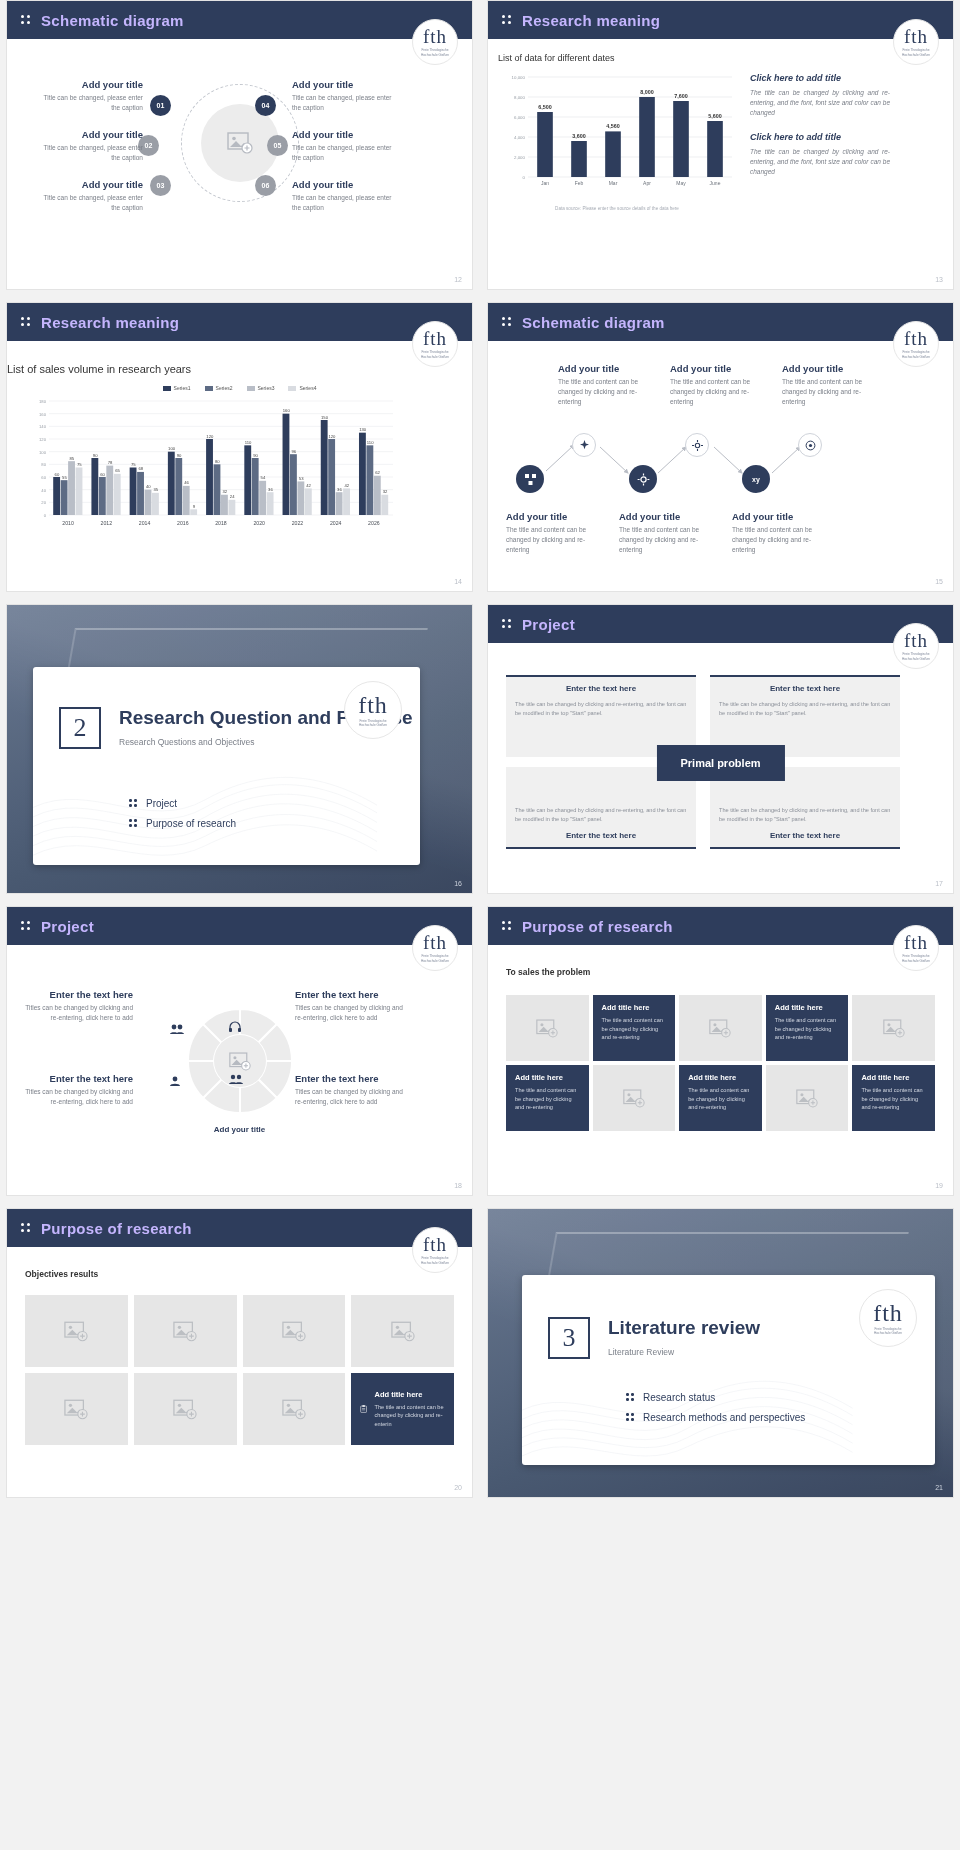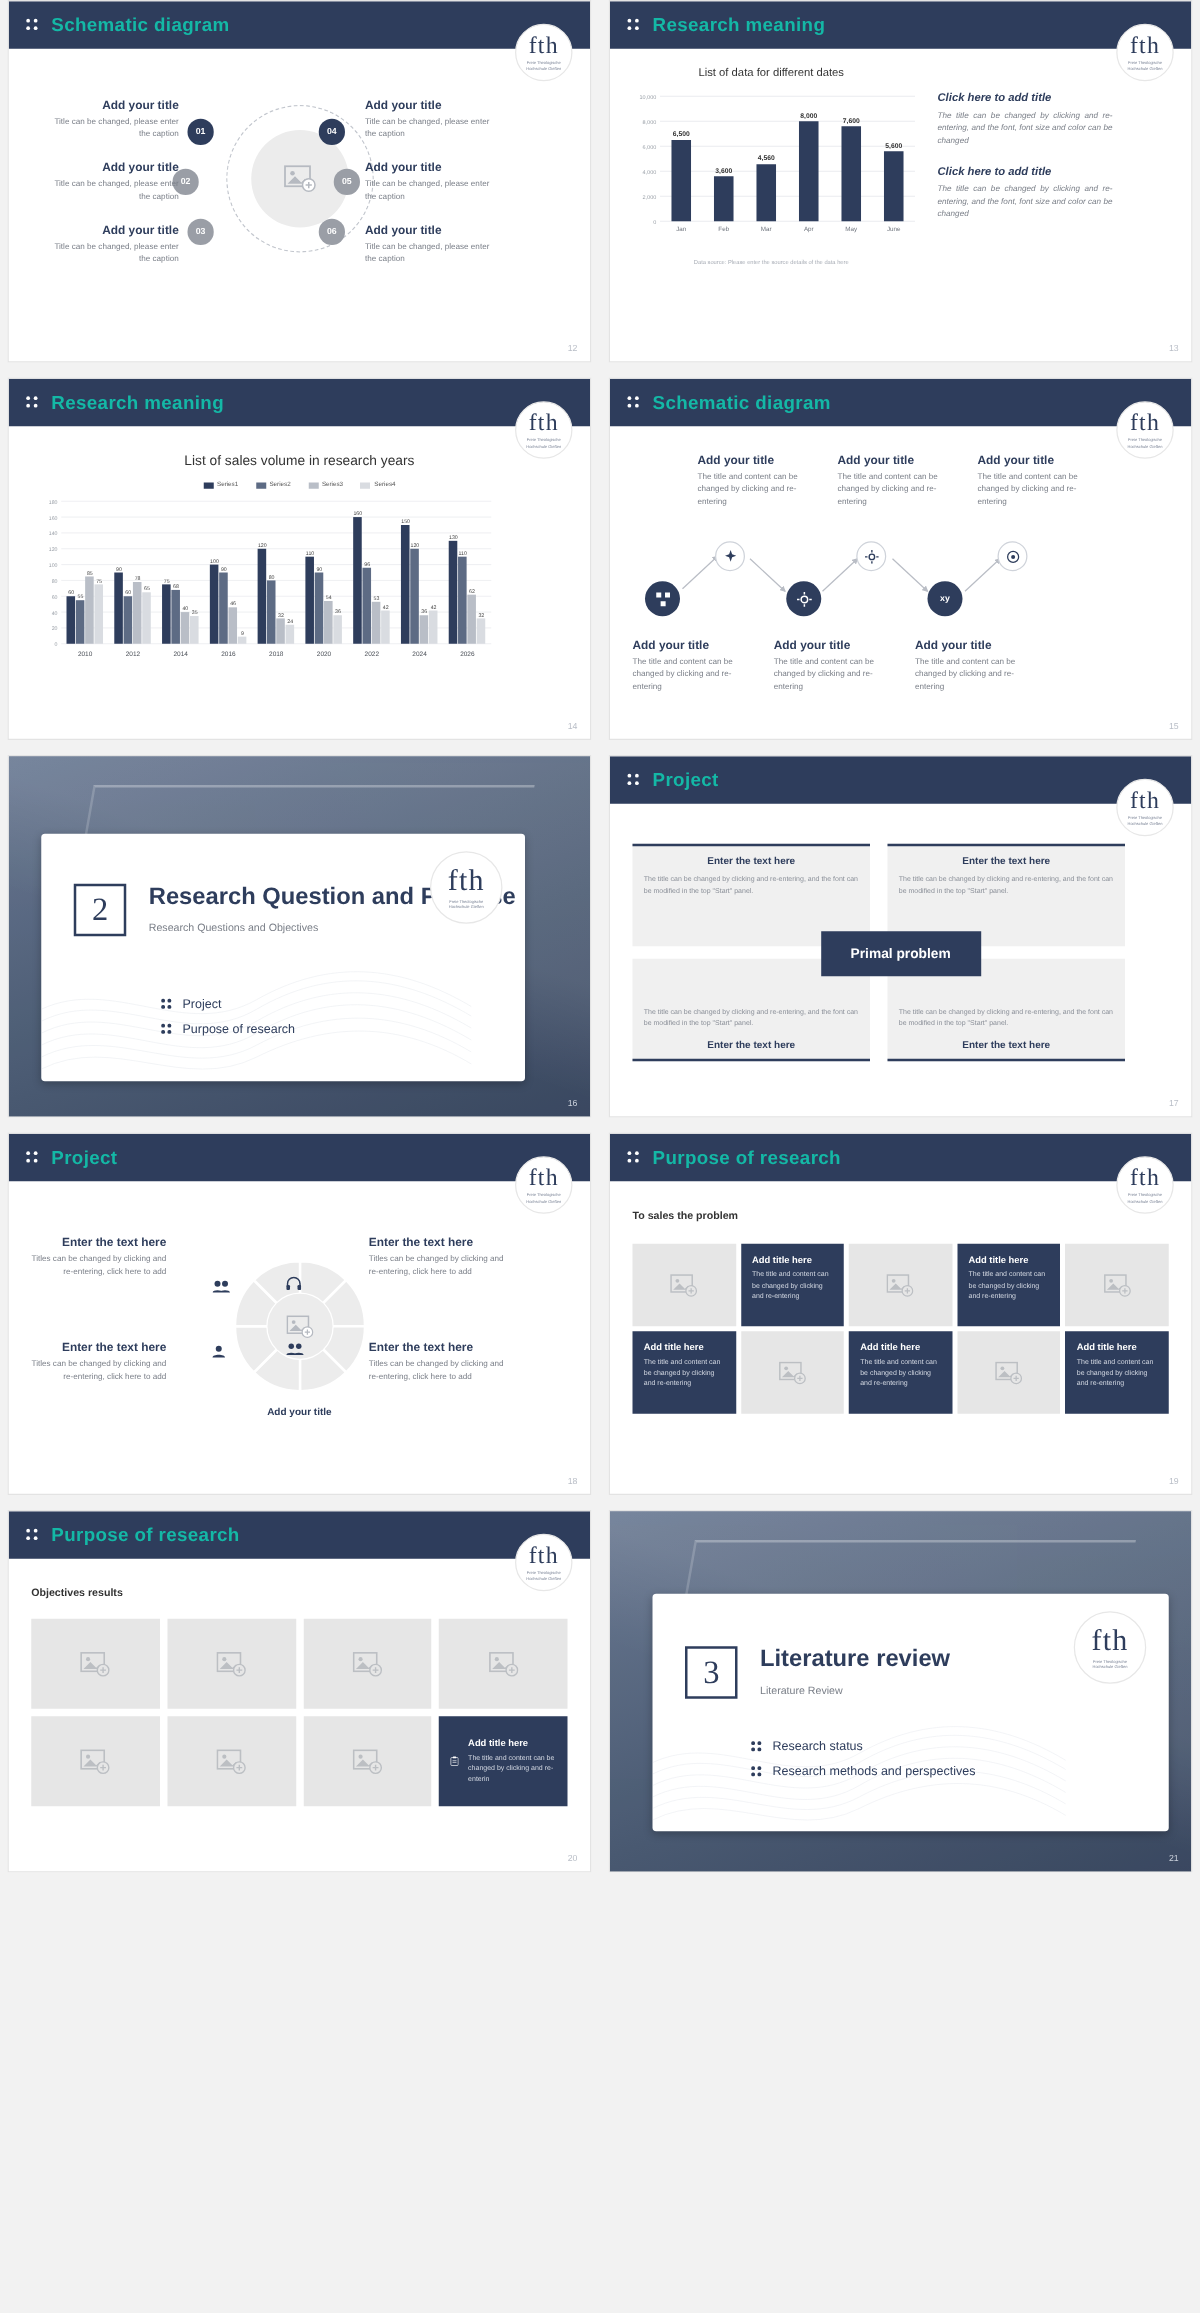--- a/index.html
+++ b/index.html
@@ -23,21 +23,21 @@
     overflow: hidden;
     border: 1px solid #e3e3e3;
   }
   
   .hdr {
     height: 38px;
     background: #2e3d5c;
     display: flex;
     align-items: center;
     padding-left: 14px;
-    color: #14b8a6;
+    color: #c4b5fd;
   }
   .hdr .dots {
     display: inline-block;
     width: 12px; height: 14px;
     margin-right: 8px;
     position: relative;
   }
   .hdr .dots i {
     position: absolute; width: 3px; height: 3px;
     background: #ffffff; border-radius: 50%;
@@ -99,21 +99,21 @@
     color: #fff; font-size: 7px; font-weight: bold;
     display: flex; align-items: center; justify-content: center;
   }
   .node.dark { background: #2e3d5c; }
   .node.gray { background: #9a9ea6; }
   .cap { position: absolute; width: 108px; }
   .cap.r { text-align: right; }
   .cap .h-t { margin-bottom: 3px; }
 
   
-  .chart-title { text-align: center; font-size: 9px; color: #333; margin-top: 10px; }
+  .chart-title { font-size: 9px; color: #333; margin-top: 10px; }
 
   
   .r-block { margin-bottom: 14px; font-style: italic; }
   .r-block .h-t { font-size: 9px; margin-bottom: 5px; }
   .r-block .b-t { text-align: justify; }
 
   
   .circ {
     position: absolute; border-radius: 50%;
     display: flex; align-items: center; justify-content: center;
@@ -952,21 +952,21 @@
             <path d="M0 60 C60 32, 120 86, 180 52 S300 22, 360 58"></path>
           </g>
         </svg>
         <div style="position:absolute;left:26px;top:42px;display:flex;align-items:flex-start;gap:18px">
           <div class="numbox">3</div>
           <div>
             <div class="sect-title">Literature review</div>
             <div class="sect-sub">Literature Review</div>
           </div>
         </div>
-        <div style="position:absolute;left:79px;top:108px">
+        <div style="position:absolute;left:104px;top:108px">
           <div class="sect-li">
             <span class="minidots">
                 <i></i>
                 <i></i>
                 <i></i>
                 <i></i>
               </span>
             <span>Research status</span>
           </div>
           <div class="sect-li">

